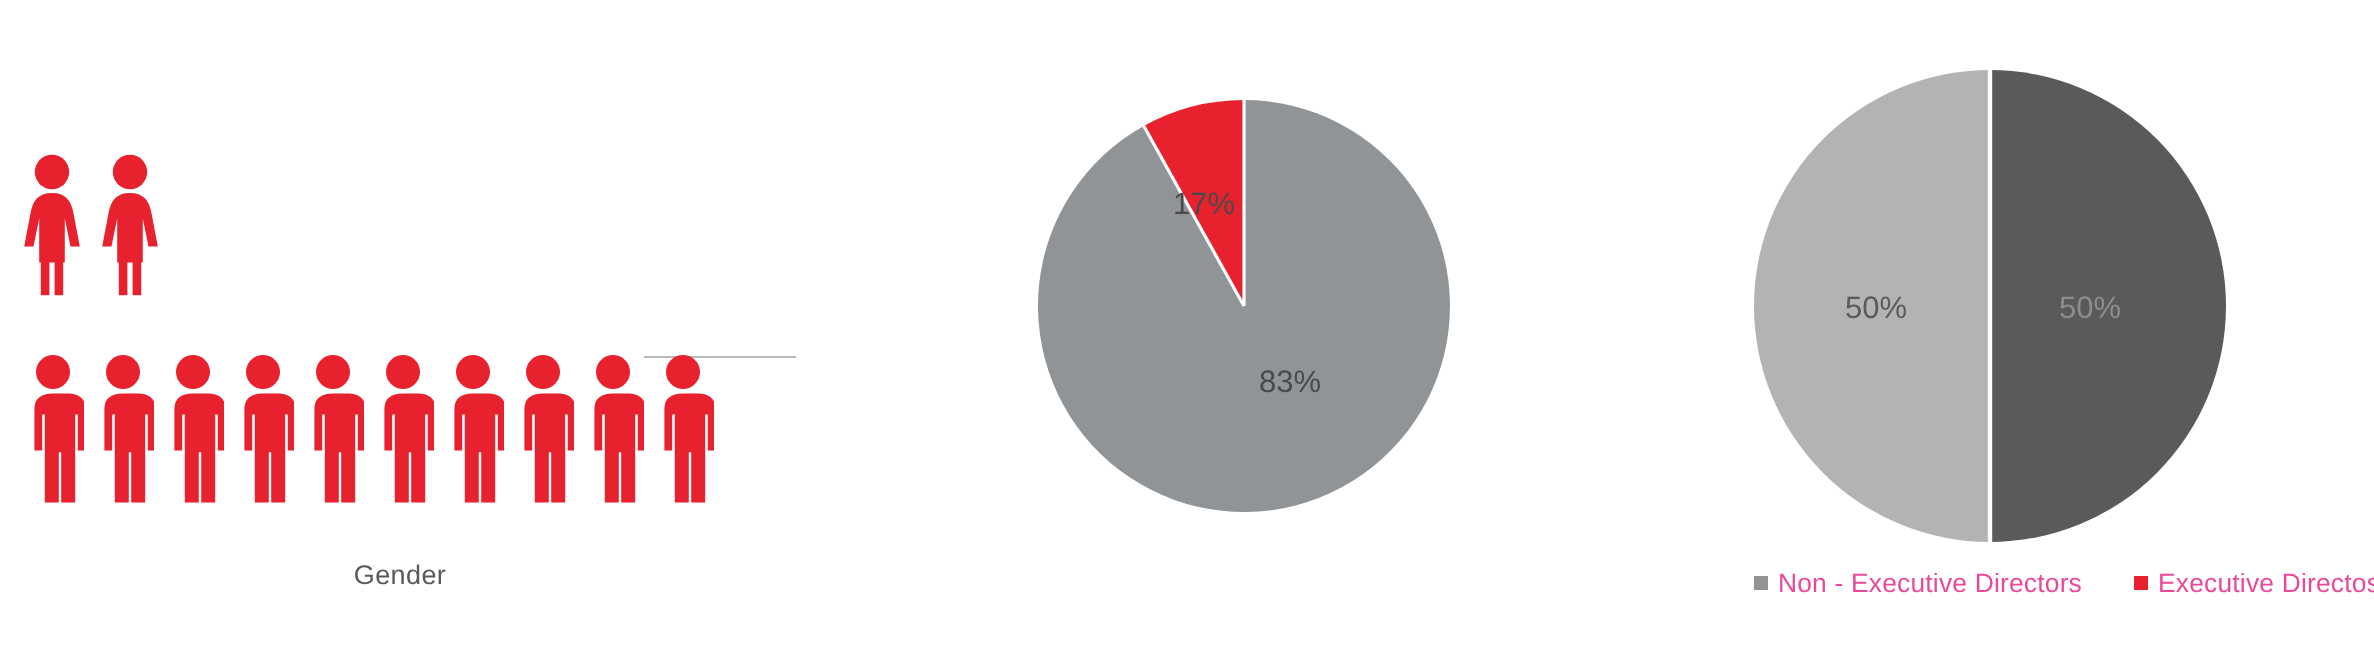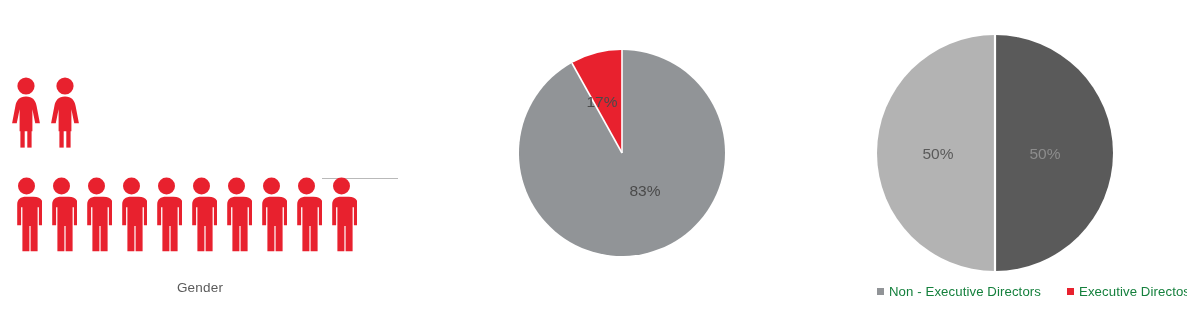--- a/index.html
+++ b/index.html
@@ -95,21 +95,21 @@
   }
   .legend-item + .legend-item { margin-left: 26px; }
   .legend-swatch {
     width: 7px;
     height: 7px;
     margin-right: 5px;
     flex: none;
   }
   .legend-text {
     font-size: 13.2px;
-    color: #15803d;
+    color: #ec4899;
     letter-spacing: .1px;
   }
 </style>
 </head>
 <body>
 
 <div id="pictogram-panel">
 
   <div id="female-row">
     <svg class="figure-icon" width="32" height="72" viewBox="0 0 32 72" aria-hidden="true">

